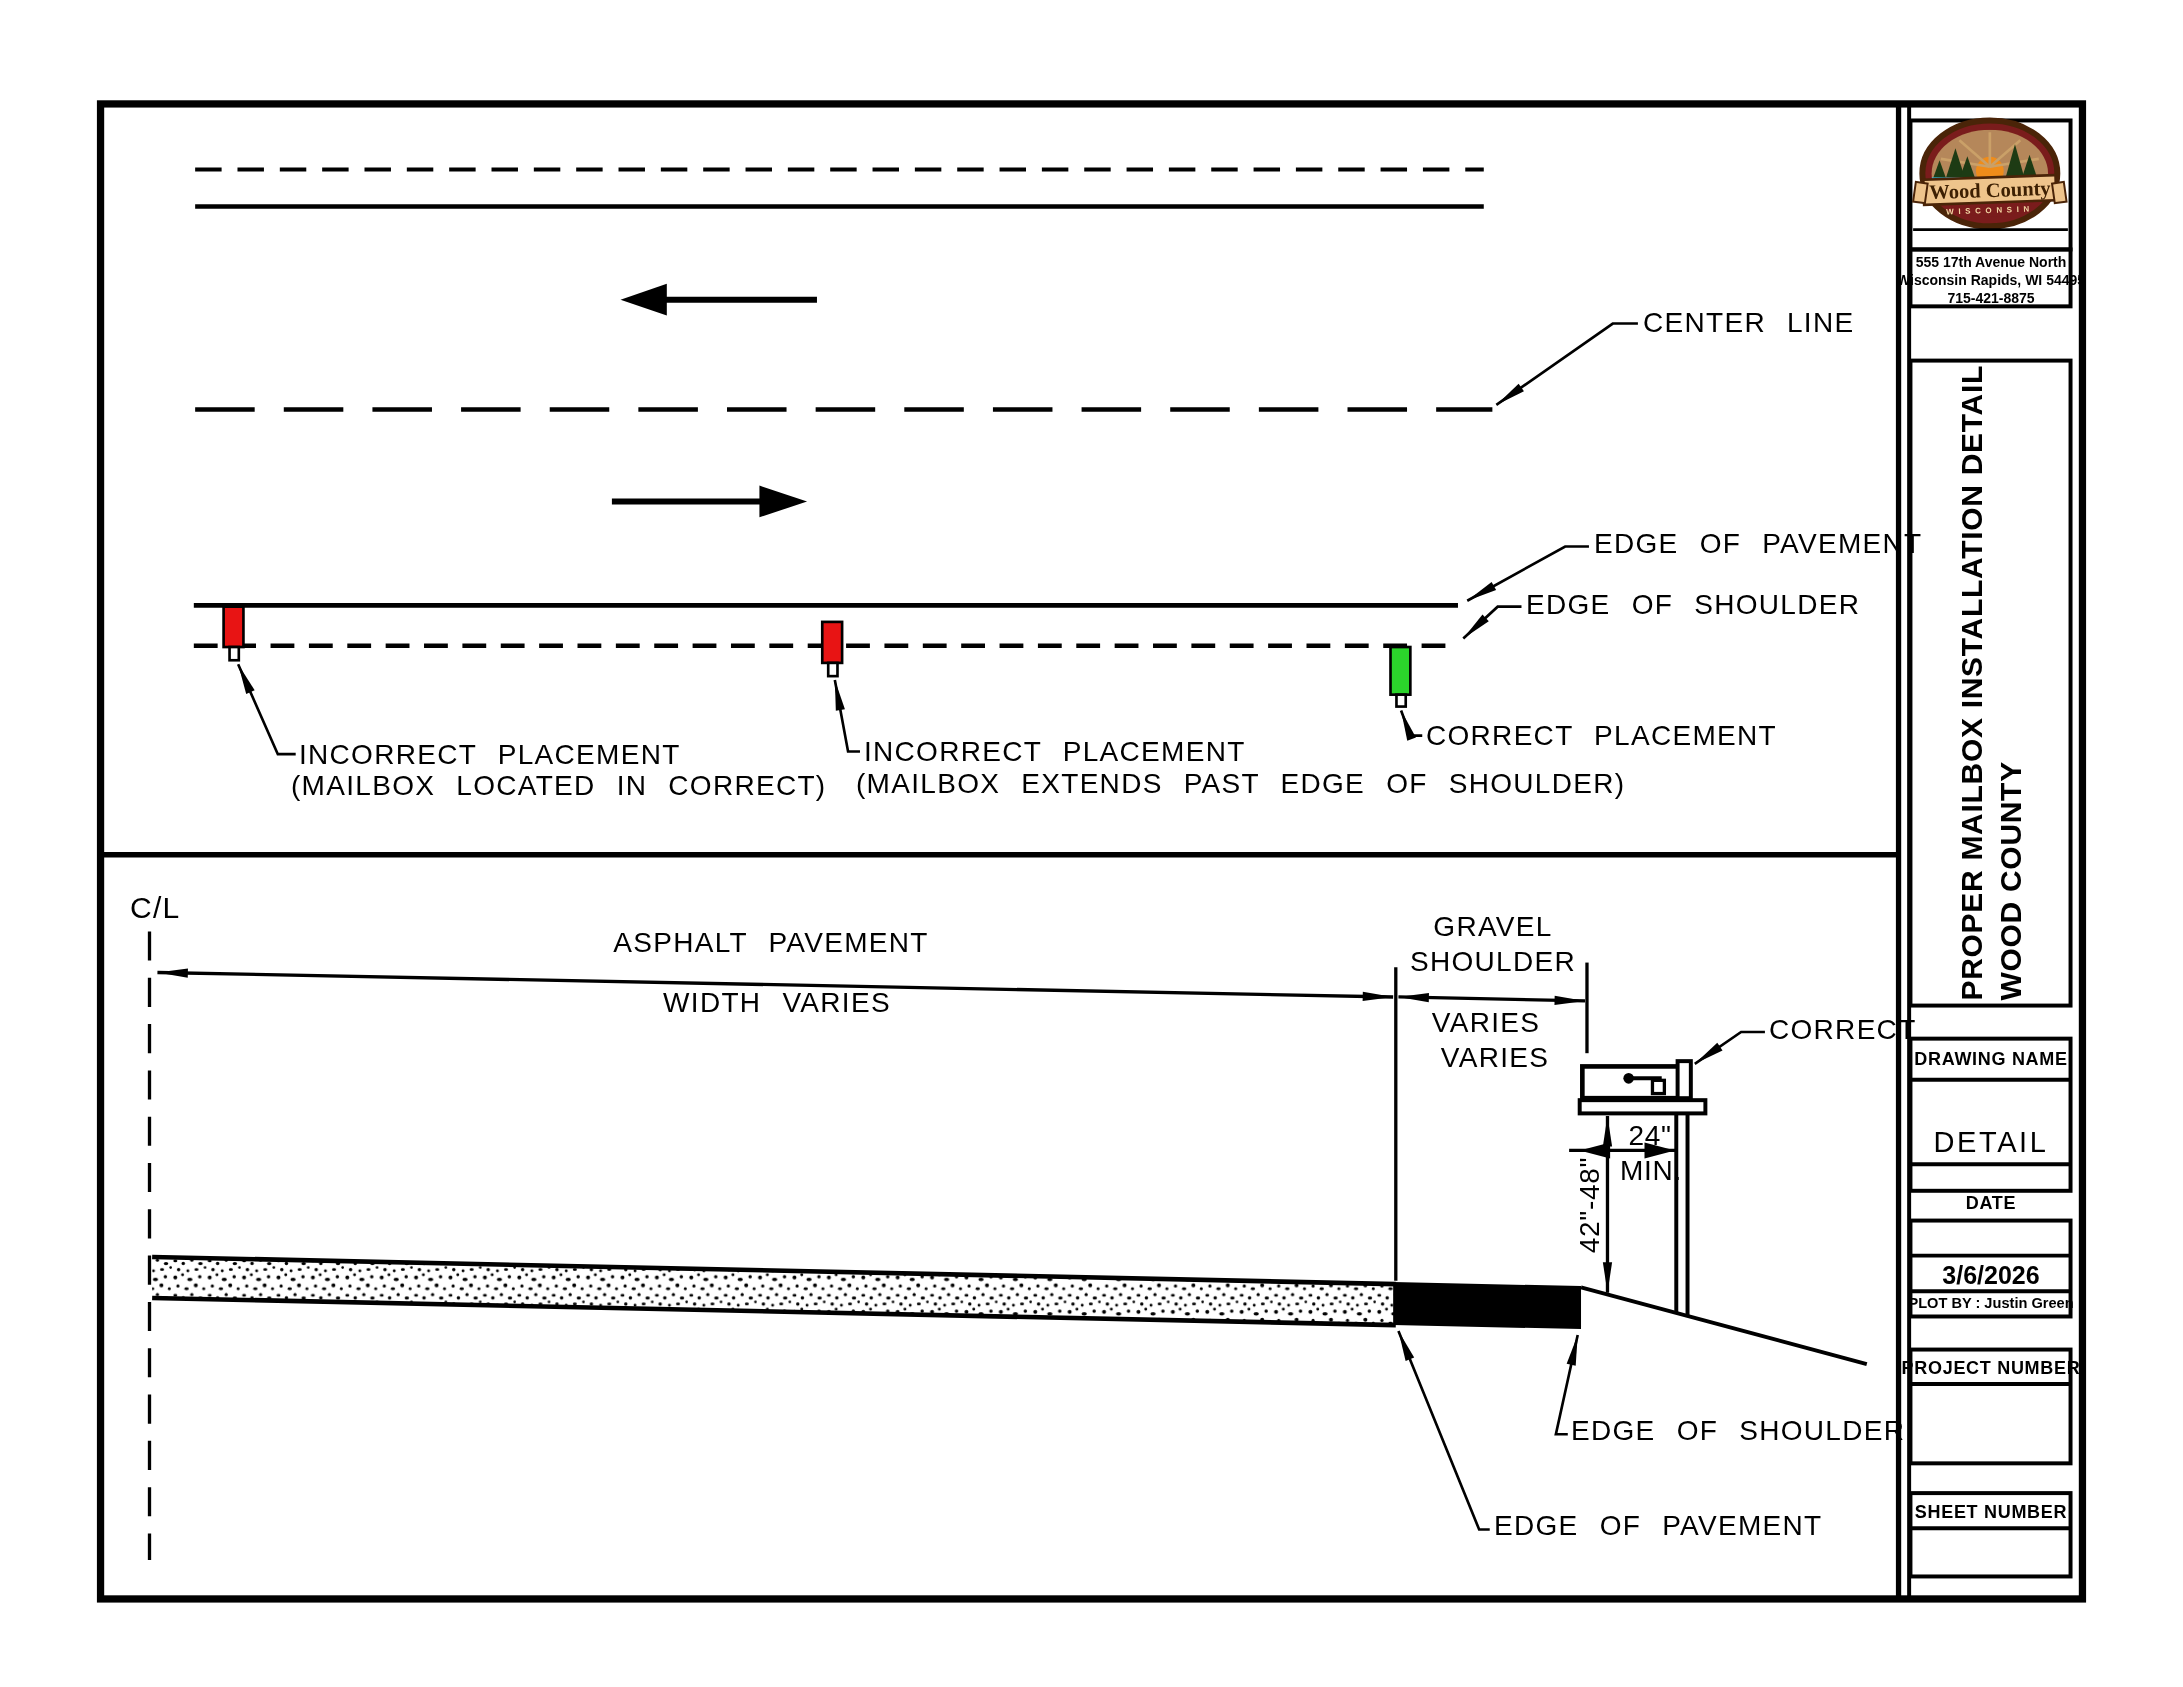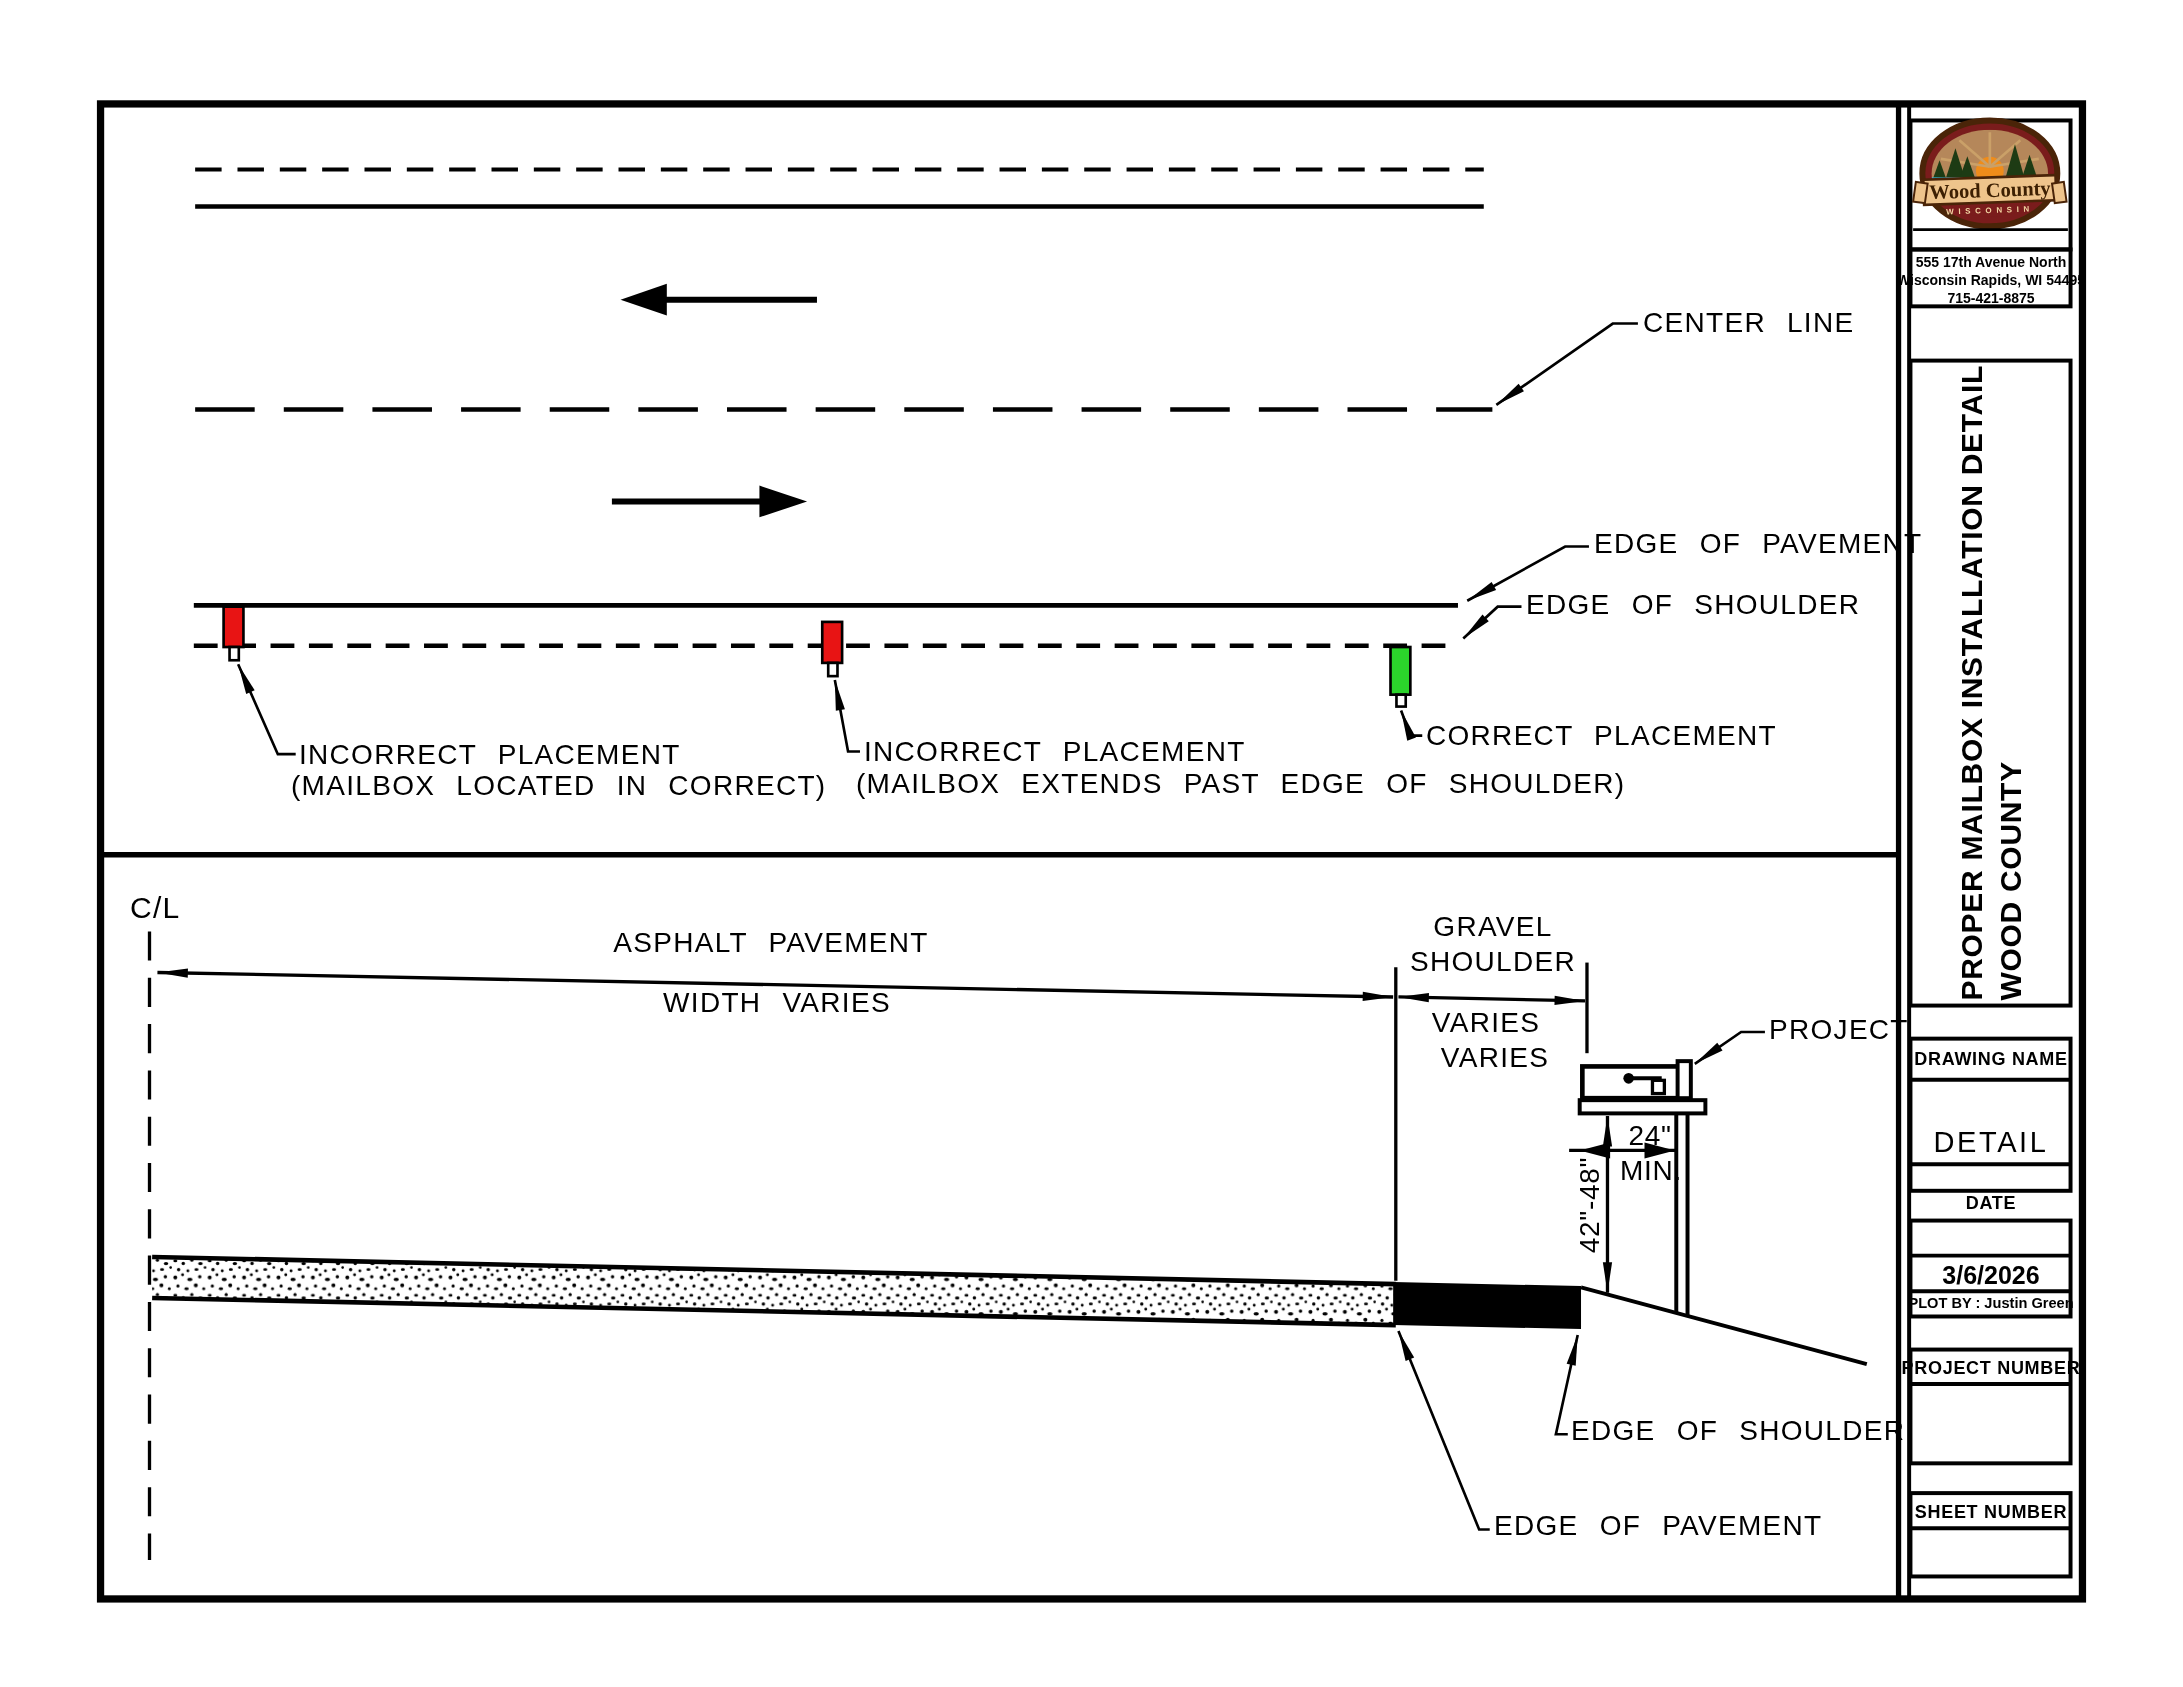--- a/index.html
+++ b/index.html
@@ -229,21 +229,21 @@
   <div class="lbl" style="left:856px;top:769px;">(MAILBOX EXTENDS PAST EDGE OF SHOULDER)</div>
   <div class="lbl" style="left:1426px;top:721px;">CORRECT PLACEMENT</div>
 
   <div class="lbl" style="left:130px;top:892px;font-size:30px;">C/L</div>
   <div class="lbl ctr" style="left:771px;top:928px;">ASPHALT PAVEMENT</div>
   <div class="lbl ctr" style="left:777px;top:988px;">WIDTH VARIES</div>
   <div class="lbl ctr" style="left:1493px;top:912px;">GRAVEL</div>
   <div class="lbl ctr" style="left:1493px;top:947px;">SHOULDER</div>
   <div class="lbl ctr" style="left:1486px;top:1008px;">VARIES</div>
   <div class="lbl ctr" style="left:1495px;top:1043px;">VARIES</div>
-  <div class="lbl" style="left:1769px;top:1015px;">PROJECT</div>
+  <div class="lbl" style="left:1769px;top:1015px;">CORRECT</div>
   <div class="lbl dim ctr" style="left:1650px;top:1121px;">24"</div>
   <div class="lbl dim ctr" style="left:1651px;top:1156px;">MIN.</div>
   <div class="rot-dim" style="left:1590px;top:1205px;">42"-48"</div>
   <div class="lbl" style="left:1571px;top:1416px;">EDGE OF SHOULDER</div>
   <div class="lbl" style="left:1494px;top:1511px;">EDGE OF PAVEMENT</div>
 
   <div class="logo-banner">Wood County</div>
   <div class="logo-state">WISCONSIN</div>
 
   <div class="addr">

